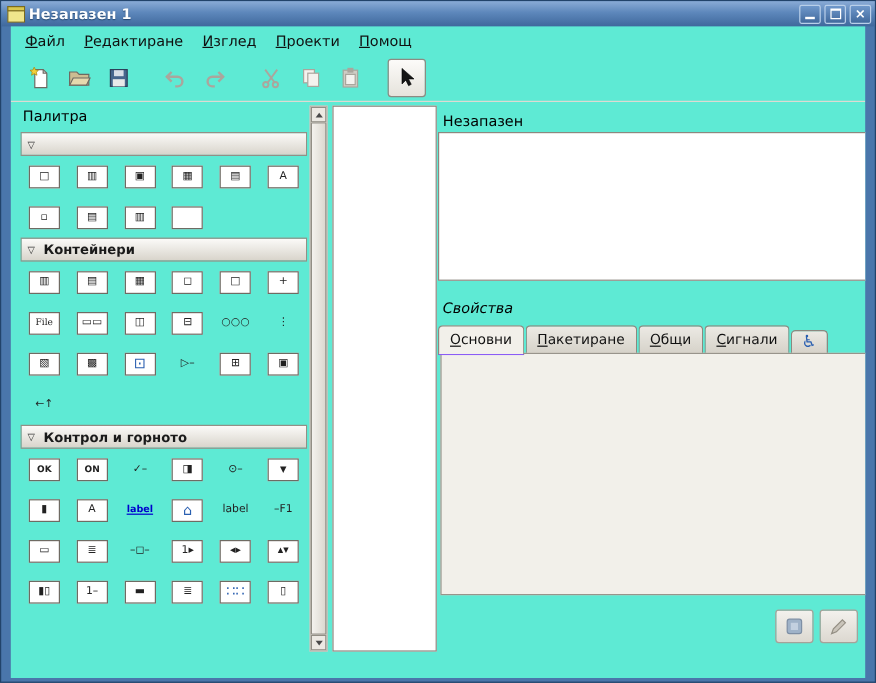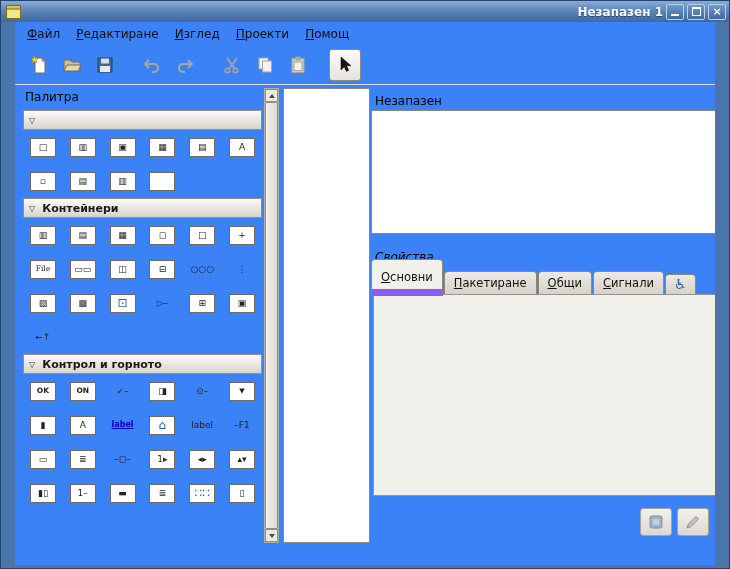--- a/index.html
+++ b/index.html
@@ -2,27 +2,27 @@
 <html><head>
 <meta charset="utf-8">
 <style>
   html,body{margin:0;padding:0;}
   body{width:730px;height:569px;font-family:"DejaVu Sans","Liberation Sans",sans-serif;background:#555;}
   .window{position:relative;width:730px;height:569px;box-sizing:border-box;border:1px solid #22436a;
           background:#4a76ab;display:flex;flex-direction:column;}
   .titlebar{height:21px;flex:none;display:flex;align-items:center;padding:0 3px;
             background:linear-gradient(#8aabd6,#5d87bb 45%,#3f689c);}
   .win-icon{width:15px;height:14px;margin:0 3px 0 2px;display:flex;}
-  .title{flex:1;text-align:right;color:#fff;font-weight:bold;font-size:12px;text-shadow:0 1px 1px #24466e;}
+  .title{flex:1;text-align:left;color:#fff;font-weight:bold;font-size:12px;text-shadow:0 1px 1px #24466e;}
   .winbtn{width:16px;height:14px;margin-left:3px;border:1px solid #b9cfe9;border-radius:2px;
           background:linear-gradient(#6f98cb,#41699c);display:flex;align-items:center;justify-content:center;}
   .glyph-min{width:8px;height:7px;border-bottom:2px solid #fff;}
   .glyph-max{width:7px;height:6px;border:1px solid #fff;border-top:2px solid #fff;}
   .glyph-close{color:#fff;font-size:11px;font-weight:bold;line-height:1;}
-  .content{flex:1;margin:0 14px 3px;background:#3b82f6;position:relative;overflow:hidden;}
+  .content{flex:1;margin:0 8px 3px;background:#5eead4;position:relative;overflow:hidden;}
 
   .menubar{height:24px;display:flex;align-items:center;padding-left:4px;}
   .menu-item{display:inline-block;padding:3px 8px;font-size:12px;color:#101010;}
   .menu-item::first-letter{text-decoration:underline;}
 
   .toolbar{height:38px;display:flex;align-items:center;padding-left:8px;border-bottom:1px solid #dedad2;}
   .tbtn{width:30px;height:30px;flex:none;display:flex;align-items:center;justify-content:center;
         border:1px solid transparent;border-radius:3px;margin-right:1px;}
   .tbtn.grp{margin-left:14px;}
   .tbtn.active{border:1px solid #8e8a82;background:linear-gradient(#fcfbf9,#e6e3dc);}
@@ -59,21 +59,21 @@
           border:1px solid #8c887f;box-sizing:border-box;}
 
   #inspector-label{left:360px;top:72px;}
   #inspector-box{position:absolute;left:356px;top:88px;width:362px;height:124px;background:#fff;
                  border:1px solid #8c887f;box-sizing:border-box;}
   #properties-label{left:360px;top:228px;font-style:italic;}
   #tabs{position:absolute;left:356px;top:246px;height:27px;display:flex;align-items:flex-end;}
   .tab{display:block;padding:4px 9px 5px;font-size:11.5px;color:#111;border:1px solid #8c887f;border-bottom:none;
        border-radius:4px 4px 0 0;background:linear-gradient(#eceae4,#d5d1c8);margin-right:1px;position:relative;}
   .tab::first-letter{text-decoration:underline;}
-  .tab.active{background:#f2f0ea;padding-top:10px;z-index:3;margin-bottom:-1px;border-bottom:7px solid #8b5cf6;}
+  .tab.active{background:#f2f0ea;padding-top:4px;z-index:3;margin-bottom:-1px;border-bottom:1px solid #8b5cf6;}
   .tab.tab-a11y{padding:2px 8px 3px;}
   .tab.tab-a11y::first-letter{text-decoration:none;}
   .a11y{color:#2a5fb0;font-size:14px;line-height:1;}
   #prop-content{position:absolute;left:358px;top:272px;width:358px;height:202px;box-sizing:border-box;
                 border:1px solid #98948b;background:#f2f0ea;z-index:1;}
   #prop-buttons{position:absolute;right:6px;top:486px;display:flex;gap:5px;z-index:2;}
   .pbtn{width:32px;height:28px;box-sizing:border-box;border:1px solid #a6a299;border-radius:3px;
         background:linear-gradient(#f3f1ed,#dcd8d0);display:flex;align-items:center;justify-content:center;}
 </style>
 </head>

